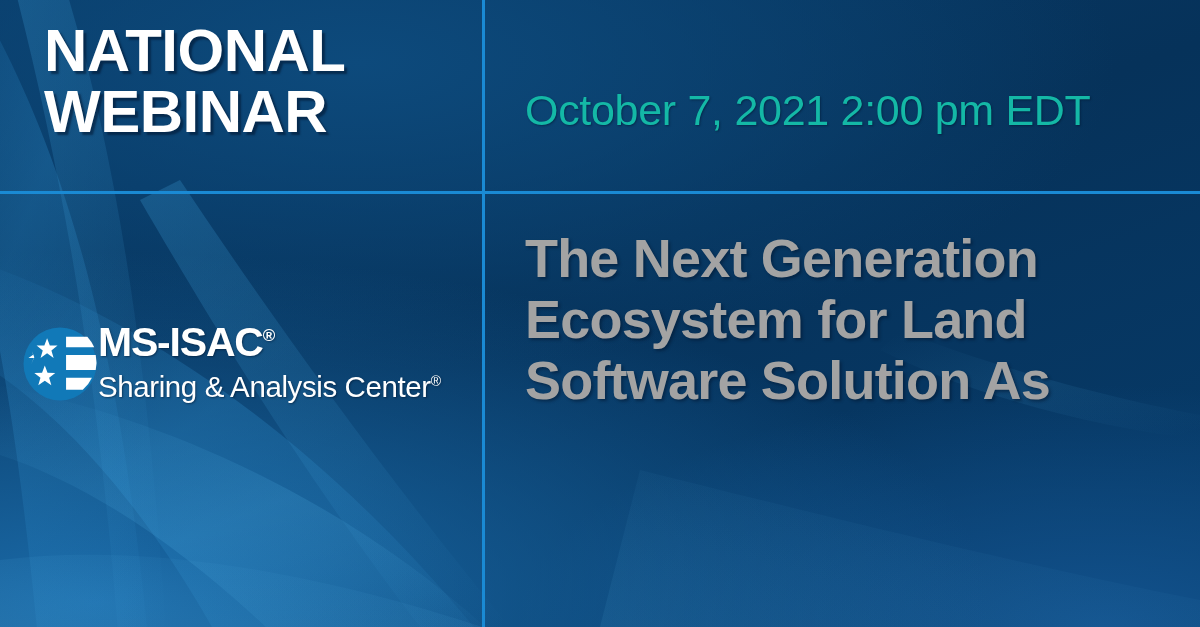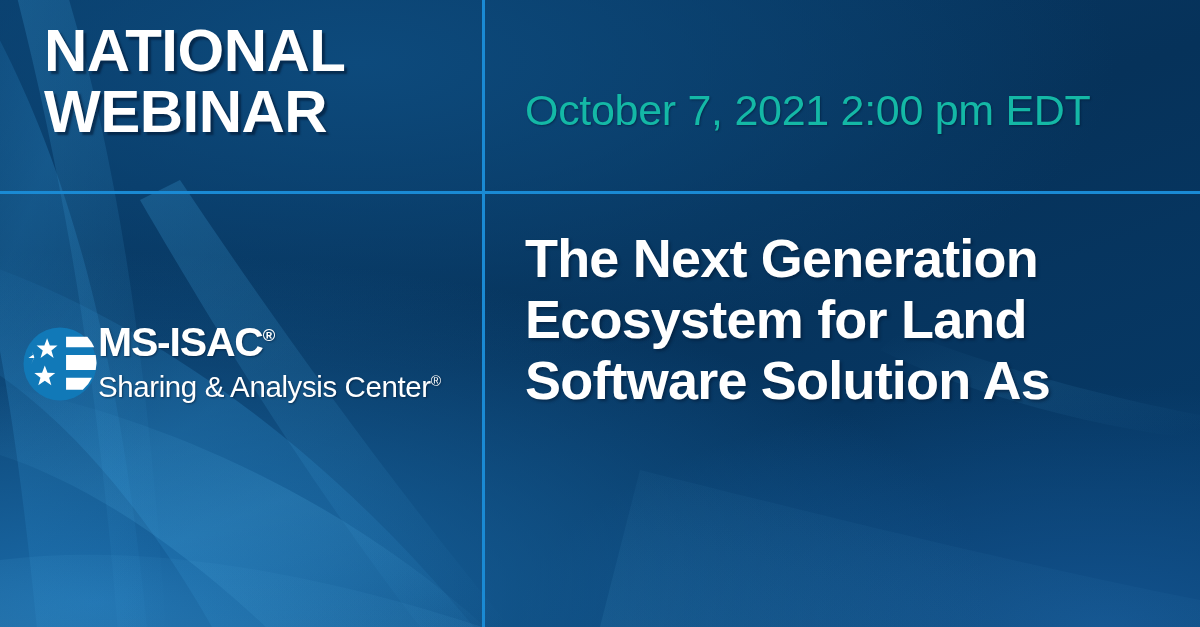--- a/index.html
+++ b/index.html
@@ -122,21 +122,21 @@
     font-size: 14px;
     vertical-align: super;
   }
 
   
   .headline {
     position: absolute;
     left: 525px;
     top: 228px;
     width: 640px;
-    color: #ffffff;
+    color: #a3a3a3;
     font-size: 54px;
     font-weight: bold;
     line-height: 1.13;
     letter-spacing: -0.8px;
     text-shadow: 2px 2px 3px rgba(0, 18, 40, 0.45);
   }
   .headline span { display: block; }
 </style>
 </head>
 <body>

